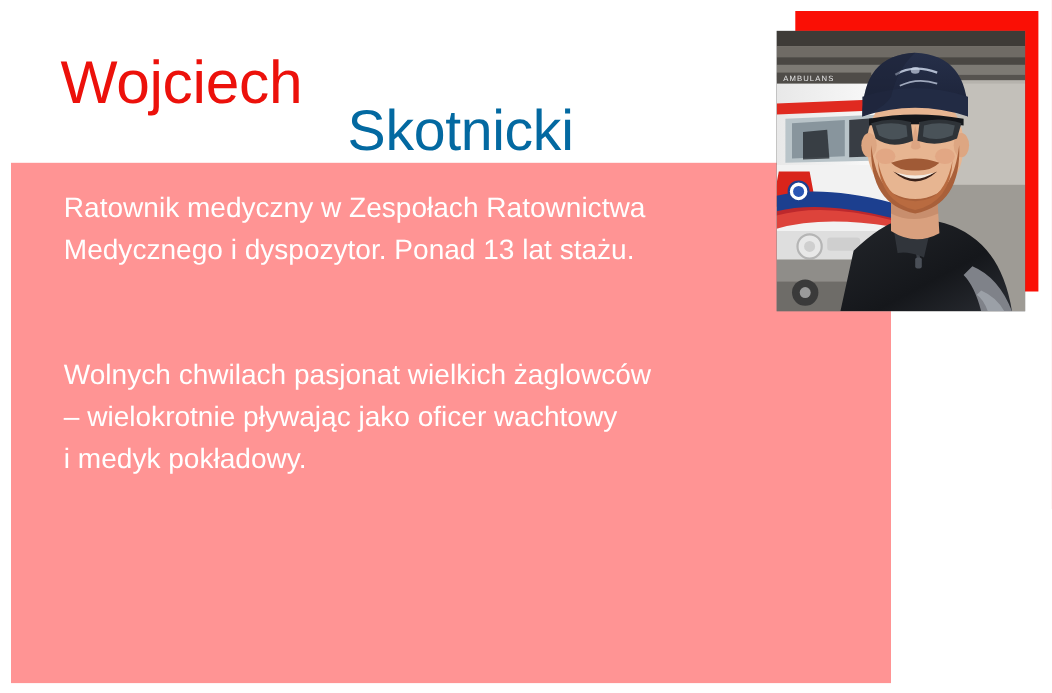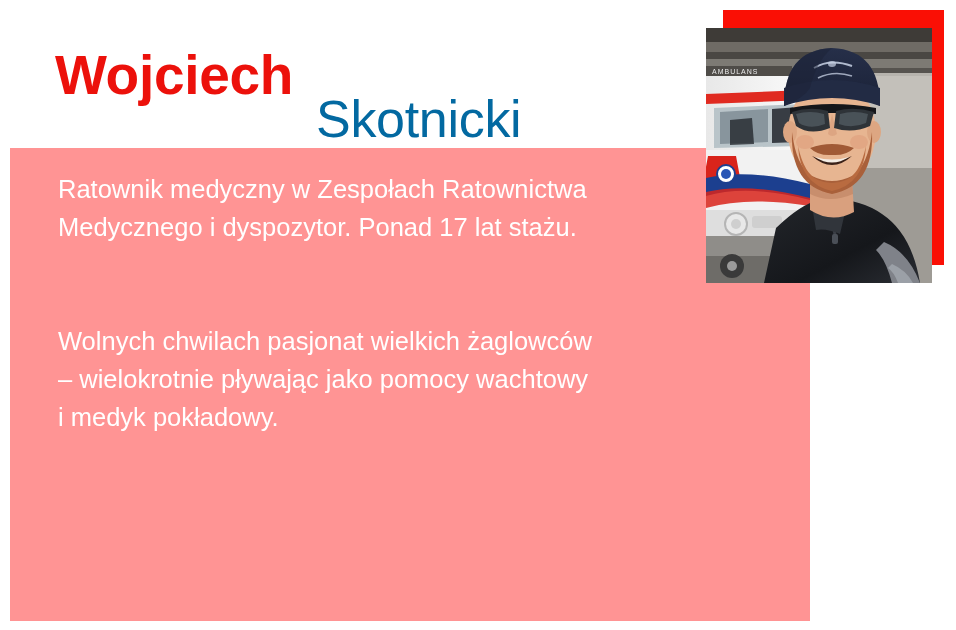--- a/index.html
+++ b/index.html
@@ -33,21 +33,21 @@
     width: 700px;
     height: 150px;
   }
   .title-first {
     position: absolute;
     left: 55px;
     top: 44px;
     font-size: 55px;
     line-height: 62px;
     color: #ec110b;
-    font-weight: 700;
+    font-weight: 400;
     white-space: nowrap;
     letter-spacing: -0.3px;
   }
   .title-last {
     position: absolute;
     left: 316px;
     top: 90px;
     font-size: 52px;
     line-height: 58px;
     color: #0369a1;
@@ -118,25 +118,25 @@
 <div id="slide">
 
   <div class="title-block">
     <div class="title-first">Wojciech</div>
     <div class="title-last">Skotnicki</div>
   </div>
 
   <div class="body-panel">
     <div class="body-text">
       <p>Ratownik medyczny w Zespołach Ratownictwa
-Medycznego i dyspozytor. Ponad 17 lat stażu.</p>
+Medycznego i dyspozytor. Ponad 13 lat stażu.</p>
       <div class="spacer"></div>
       <div class="spacer"></div>
       <p>Wolnych chwilach pasjonat wielkich żaglowców
-– wielokrotnie pływając jako pomocy wachtowy
+– wielokrotnie pływając jako oficer wachtowy
 i medyk pokładowy.</p>
     </div>
   </div>
 
   <div class="photo-frame"></div>
 
   <div class="photo">
     <div class="photo-inner">
       <svg class="ph-svg" viewBox="0 0 226 255" preserveAspectRatio="xMidYMid slice">
         <defs>

